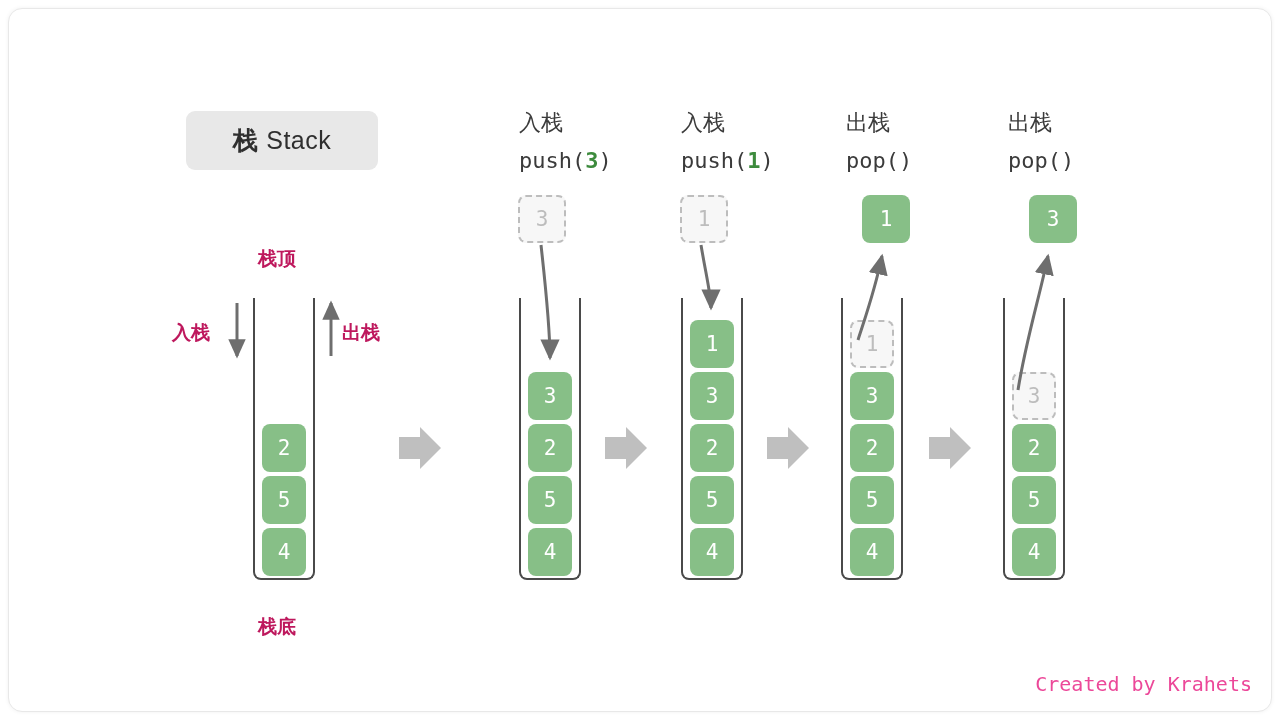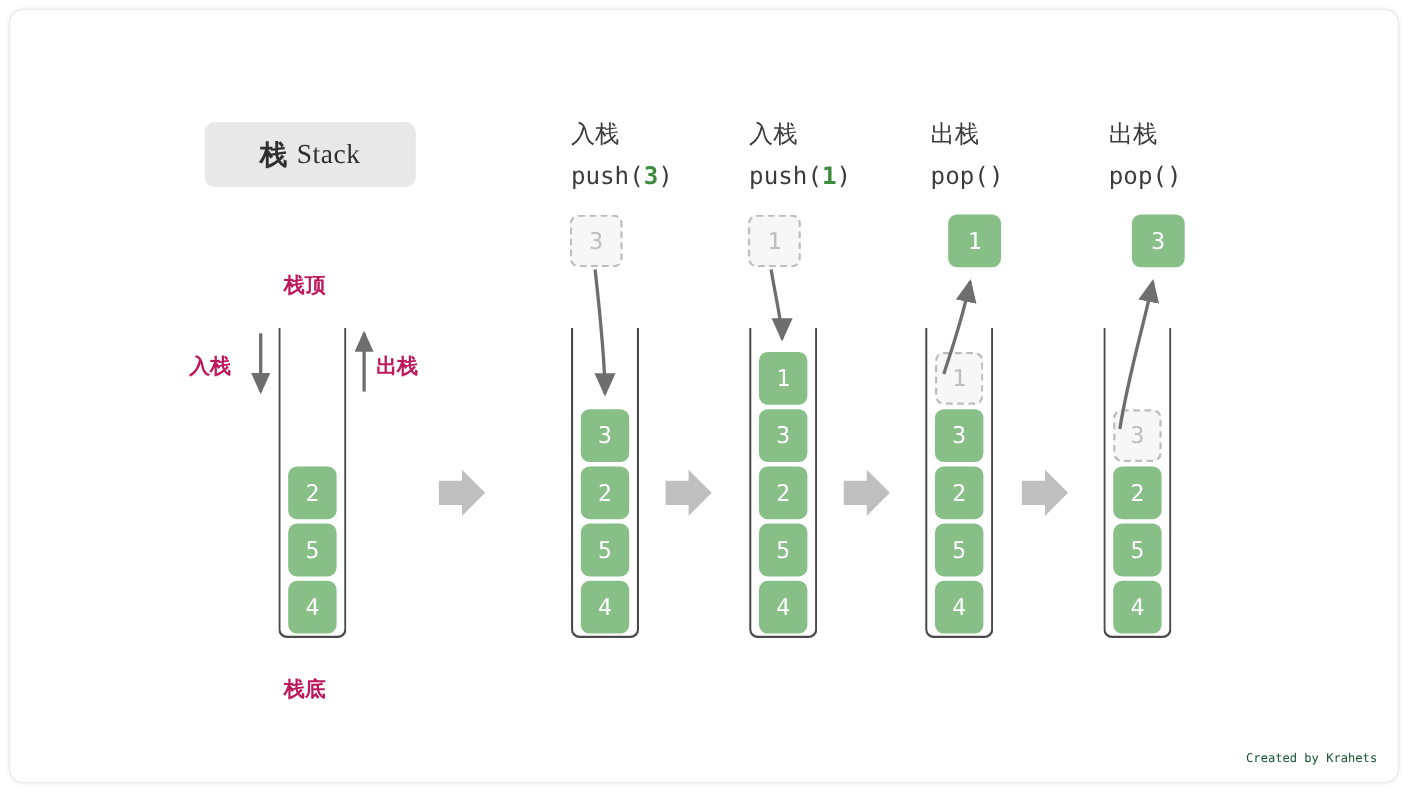--- a/index.html
+++ b/index.html
@@ -47,21 +47,21 @@
     display: flex;
     align-items: center;
     justify-content: center;
     font-size: 25px;
     font-weight: bold;
     color: #2f2f2f;
     letter-spacing: 0.5px;
     box-sizing: border-box;
   }
   .title-chip .mono {
-    font-family: Liberation Serif, serif;
+    font-family: Liberation Sans, sans-serif;
     font-weight: normal;
     margin-left: 8px;
   }
 
   
   .cjk-label {
     position: absolute;
     font-size: 19px;
     font-weight: bold;
     color: #be185d;
@@ -132,22 +132,22 @@
     width: 1280px;
     height: 720px;
     pointer-events: none;
   }
 
   .credit {
     position: absolute;
     right: 28px;
     bottom: 24px;
     font-family: "DejaVu Sans Mono", "Liberation Mono", monospace;
-    font-size: 11px;
-    color: #14532d;
+    font-size: 20px;
+    color: #ec4899;
     white-space: nowrap;
   }
 </style>
 </head>
 <body>
 
 <div id="canvas">
   <div class="card-frame"></div>
 
   <div class="title-chip">

